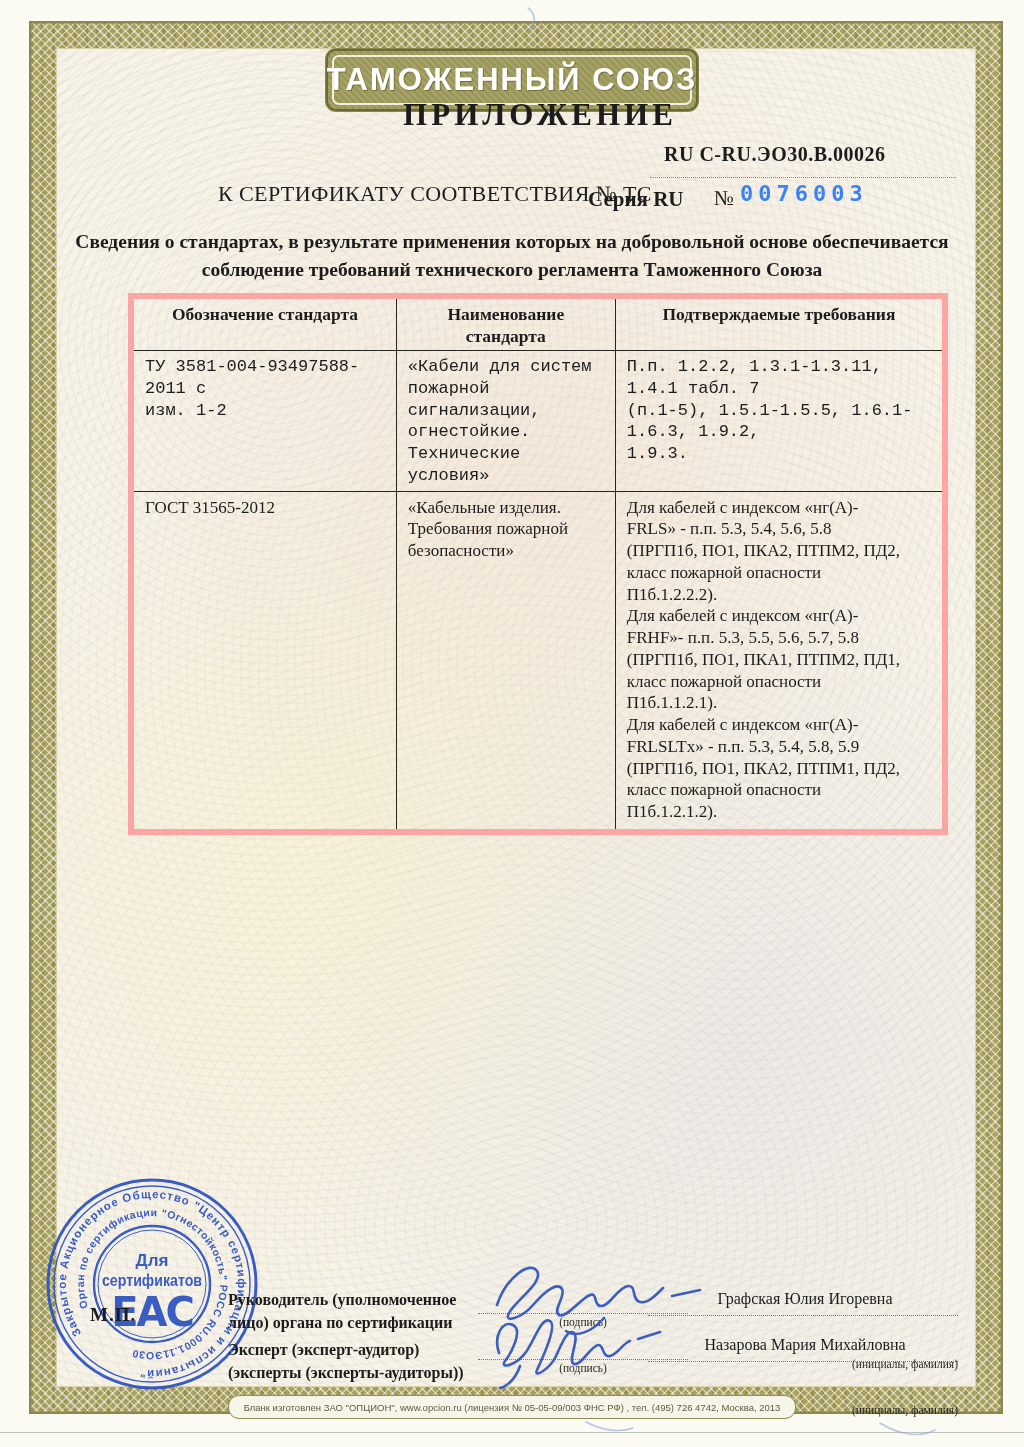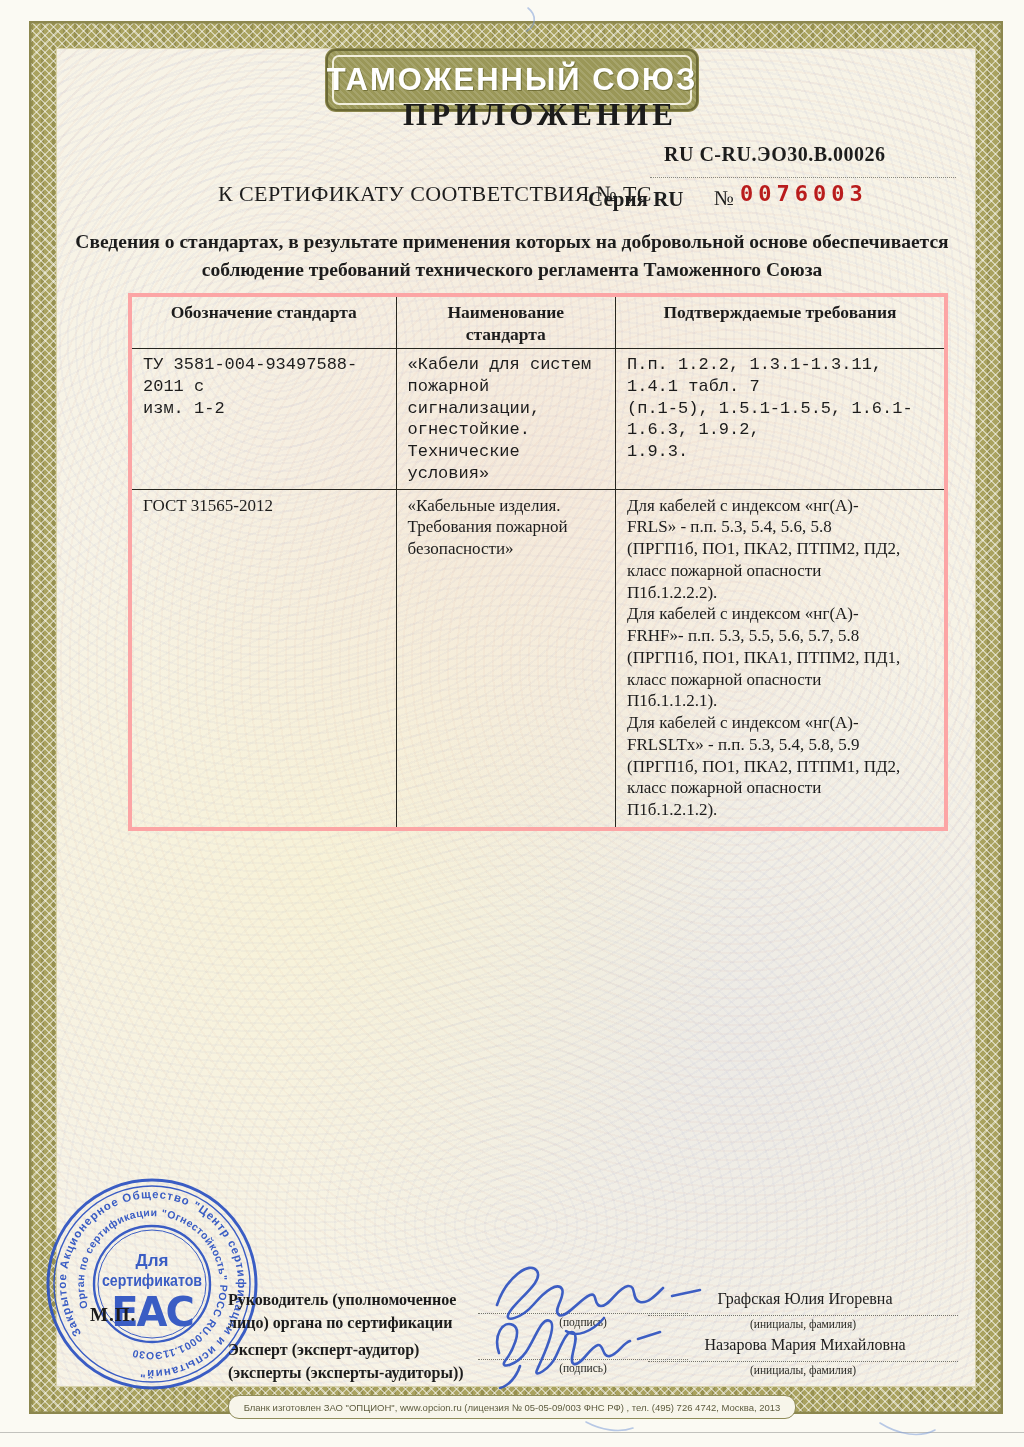--- a/index.html
+++ b/index.html
@@ -36,45 +36,45 @@
         color:#ffffff;letter-spacing:2px;text-shadow:1px 1px 0 rgba(80,78,30,.55);white-space:nowrap;}
   
   .title{position:absolute;left:0;width:100%;top:97px;text-align:center;
         font-weight:bold;font-size:31px;letter-spacing:4px;padding-left:28px;}
   .cert-label{position:absolute;left:218px;top:150px;font-weight:normal;font-size:22px;letter-spacing:.4px;white-space:nowrap;margin-top:31px;}
   .cert-number{position:absolute;left:664px;top:143px;font-weight:bold;font-size:20px;letter-spacing:.5px;white-space:nowrap;}
   .cert-underline{position:absolute;left:650px;top:177px;width:306px;border-bottom:1.5px dotted #8a8a80;}
   .series-label{position:absolute;left:588px;top:187px;font-size:21px;font-weight:bold;}
   .series-no{position:absolute;left:714px;top:186px;font-size:21px;}
   .series-number{position:absolute;left:740px;top:181px;font-family:"DejaVu Sans Mono", monospace;
-        font-weight:bold;font-size:22px;letter-spacing:5px;color:#b91c1c;}
+        font-weight:bold;font-size:22px;letter-spacing:5px;color:#3b82f6;}
   .intro{position:absolute;left:72px;top:228px;width:880px;text-align:center;
         font-weight:bold;font-size:19.5px;line-height:1.42;}
   
   table.std{position:absolute;left:128px;top:293px;width:820px;border-collapse:collapse;
-        border:4px solid #fca5a5;table-layout:fixed;}
+        border:6px solid #fca5a5;table-layout:fixed;}
   table.std th, table.std td{border:1.5px solid #26261f;vertical-align:top;white-space:pre-line;}
   table.std th{font-weight:bold;font-size:17.5px;text-align:center;padding:5px 6px 2px 6px;height:44px;line-height:1.25;}
   table.std td{font-size:17px;line-height:1.28;padding:5px 8px 4px 11px;}
   tr.r1 td{height:90px;font-family:Liberation Mono, monospace;}
   tr.r2 td{height:328px;}
   
   .mp{position:absolute;left:90px;top:1304px;font-weight:bold;font-size:19px;letter-spacing:1px;}
   .role{position:absolute;left:228px;width:260px;font-weight:bold;font-size:16px;line-height:1.45;white-space:pre-line;}
   .role.r1p{top:1288px;}
   .role.r2p{top:1338px;}
   .sigline{position:absolute;left:478px;width:210px;border-bottom:1.3px dotted #76766c;}
   .sigline.s1{top:1313px;} .sigline.s2{top:1359px;}
   .sigcap{position:absolute;left:478px;width:210px;text-align:center;font-size:11.5px;color:#2b2b26;}
   .sigcap.s1{top:1316px;} .sigcap.s2{top:1362px;}
   .sname{position:absolute;left:655px;width:300px;text-align:center;font-size:16px;white-space:nowrap;}
   .sname.n1{top:1290px;} .sname.n2{top:1336px;}
   .nameline{position:absolute;left:648px;width:310px;border-bottom:1.3px dotted #76766c;}
   .nameline.n1{top:1315px;} .nameline.n2{top:1361px;}
-  .namecap{position:absolute;left:648px;width:310px;text-align:center;font-size:11.5px;color:#2b2b26;}
+  .namecap{position:absolute;left:648px;width:310px;text-align:right;font-size:11.5px;color:#2b2b26;margin-top:40px;}
   .namecap.n1{top:1318px;} .namecap.n2{top:1364px;}
   
   .footer-pill{position:absolute;left:50%;transform:translateX(-50%);top:1395px;width:566px;height:22px;
         background:#f7f5ea;border:1px solid #8f8b58;border-radius:11px;
         display:flex;align-items:center;justify-content:center;}
   .footer-pill span{font-family:"Liberation Sans", sans-serif;font-size:9.5px;color:#5d5b3e;white-space:nowrap;}
   
   .stamp-svg{position:absolute;left:44px;top:1176px;opacity:.92;}
   .ink-svg{position:absolute;left:0;top:0;pointer-events:none;}
 </style>

